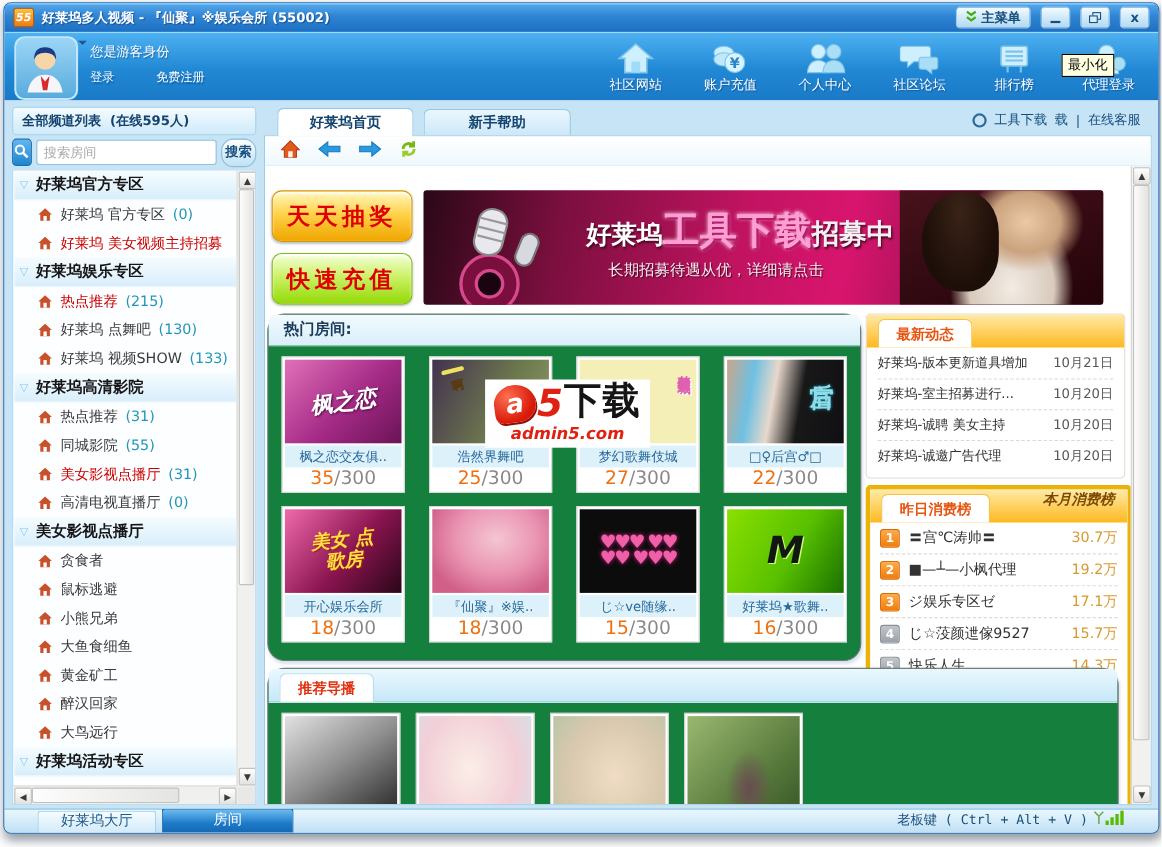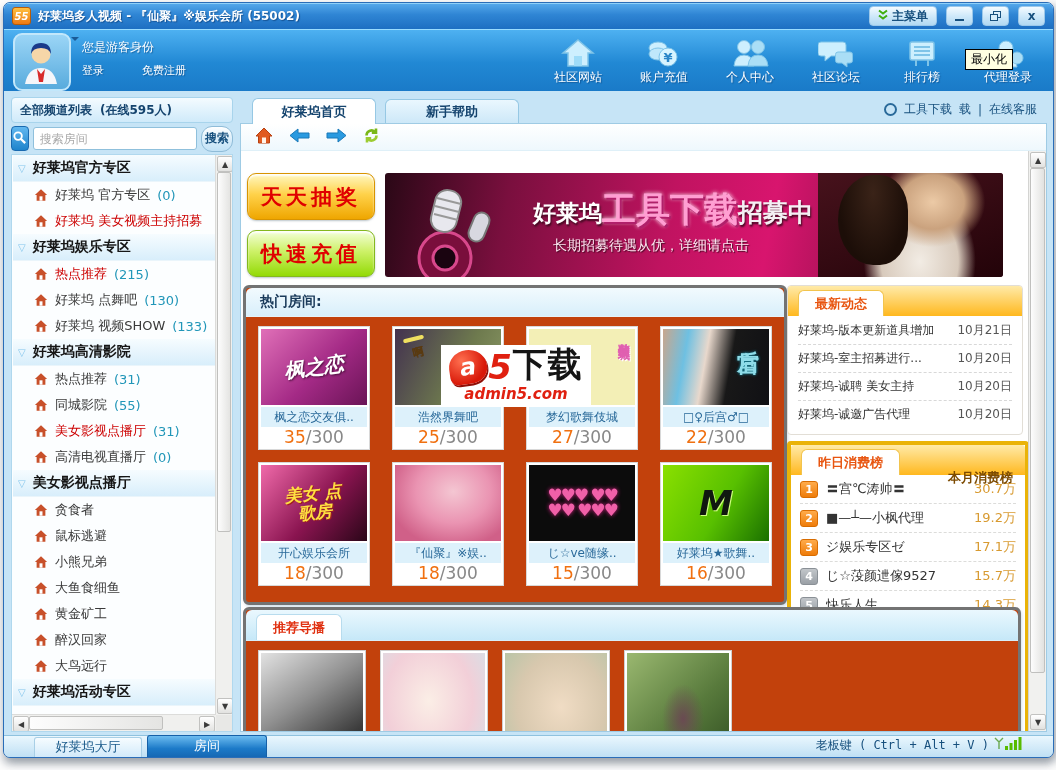--- a/index.html
+++ b/index.html
@@ -96,21 +96,21 @@
                   linear-gradient(160deg,#47121c,#230309);}
   .bn-hair{position:absolute;right:95px;top:2px;width:70px;height:90px;border-radius:50% 40% 40% 50%;
        background:radial-gradient(ellipse at 50% 20%,#3a2318,#1c0e08 70%);}
   .bn-line1{position:absolute;left:148px;top:14px;white-space:nowrap;}
   .bn-pre{color:#fff;font-weight:bold;font-size:23px;text-shadow:1px 2px 2px #400a20;}
   .bn-hl{color:#ff9ed2;font-weight:bold;font-size:34px;text-shadow:2px 2px 0 #b0206a,0 0 4px #fff;}
   .bn-suf{color:#f4f0f4;font-weight:bold;font-size:25px;text-shadow:1px 2px 2px #400a20;}
   .bn-line2{position:absolute;left:168px;top:64px;color:#fde8f2;font-size:14px;text-shadow:1px 1px 1px #400a20;}
   .bn-mic{position:absolute;left:8px;bottom:-4px;}
   
-  .panel{background:#c2410c;border:3px solid #737373;border-radius:6px;box-shadow:1px 2px 3px rgba(160,190,212,.45);}
+  .panel{background:#15803d;border:1px solid #737373;border-radius:16px;box-shadow:1px 2px 3px rgba(160,190,212,.45);}
   .hot-panel{position:absolute;left:2px;top:134px;width:538px;height:314px;}
   .hp-head{height:28px;background:linear-gradient(#f2fafe,#d8effb);border-bottom:1px solid #e6f3f9;border-radius:6px 6px 0 0;
        display:flex;align-items:center;padding:0 14px;font-weight:bold;color:#1a3a5a;font-size:14px;}
   .hp-grid{padding:9px 4px 0 4px;display:flex;flex-wrap:wrap;column-gap:22px;row-gap:12px;justify-content:center;}
   .room-card{width:106px;border:1px solid #d8d8d8;background:#fff;padding:2px;}
   .thumb{height:76px;position:relative;overflow:hidden;display:flex;align-items:center;justify-content:center;}
   .room-name{height:20px;line-height:20px;background:#ddf1fb;color:#2a6a9a;font-size:12px;text-align:center;
        white-space:nowrap;overflow:hidden;margin-top:2px;}
   .room-count{height:20px;line-height:20px;text-align:center;font-size:17px;}
   .cnum{color:#f07010;} .ccap{color:#888;}
@@ -142,21 +142,21 @@
       color:#fff;font-weight:bold;font-size:24px;font-style:italic;display:flex;align-items:center;justify-content:center;
       transform:rotate(-8deg);box-shadow:1px 2px 0 #901008;}
   .wm-5{color:#e02010;font-weight:bold;font-size:34px;font-style:italic;}
   .wm-dl{color:#151515;font-weight:bold;font-size:34px;letter-spacing:1px;font-family:Liberation Mono, monospace;}
   .wm-site{color:#e02010;font-weight:bold;font-style:italic;font-size:15px;margin-top:1px;}
   
   .news-panel{position:absolute;left:546px;top:134px;width:234px;height:148px;background:#fff;border:1px solid #e2ded6;border-radius:4px;}
   .gold-band{height:30px;background:linear-gradient(#ffeaa8,#ffb81e);border-radius:3px 3px 0 0;position:relative;padding-left:44px;}
   .gold-tab{position:absolute;left:10px;top:4px;bottom:0;background:#fff;border:1px solid #f2c44e;border-bottom:none;
       border-radius:6px 6px 0 0;padding:4px 16px 0;color:#e85510;font-weight:bold;font-size:13px;}
-  .gold-tab2{position:absolute;right:12px;top:24px;color:#7c4a00;font-weight:bold;font-size:13px;}
+  .gold-tab2{position:absolute;right:12px;top:0;color:#7c4a00;font-weight:bold;font-size:13px;font-style:italic;}
   .news-list{padding:1px 10px 0;}
   .news-row{height:27px;display:flex;align-items:center;justify-content:space-between;
       border-bottom:1px dashed #d8d8d8;font-size:12px;color:#333;white-space:nowrap;}
   .news-row:last-child{border-bottom:none;}
   .news-date{color:#555;margin-left:4px;}
   .rank-panel{position:absolute;left:546px;top:290px;width:234px;height:292px;background:#fff;border:4px solid #eab308;border-radius:4px;overflow:hidden;}
   .rank-list{padding:0 9px;}
   .rank-row{height:28px;display:flex;align-items:center;gap:8px;border-bottom:1px dashed #dcdcda;font-size:13px;color:#333;}
   .rank-row:last-child{border-bottom:none;}
   .badge{width:16px;height:15px;flex:0 0 16px;border-radius:3px;color:#fff;font-size:11px;font-weight:bold;

